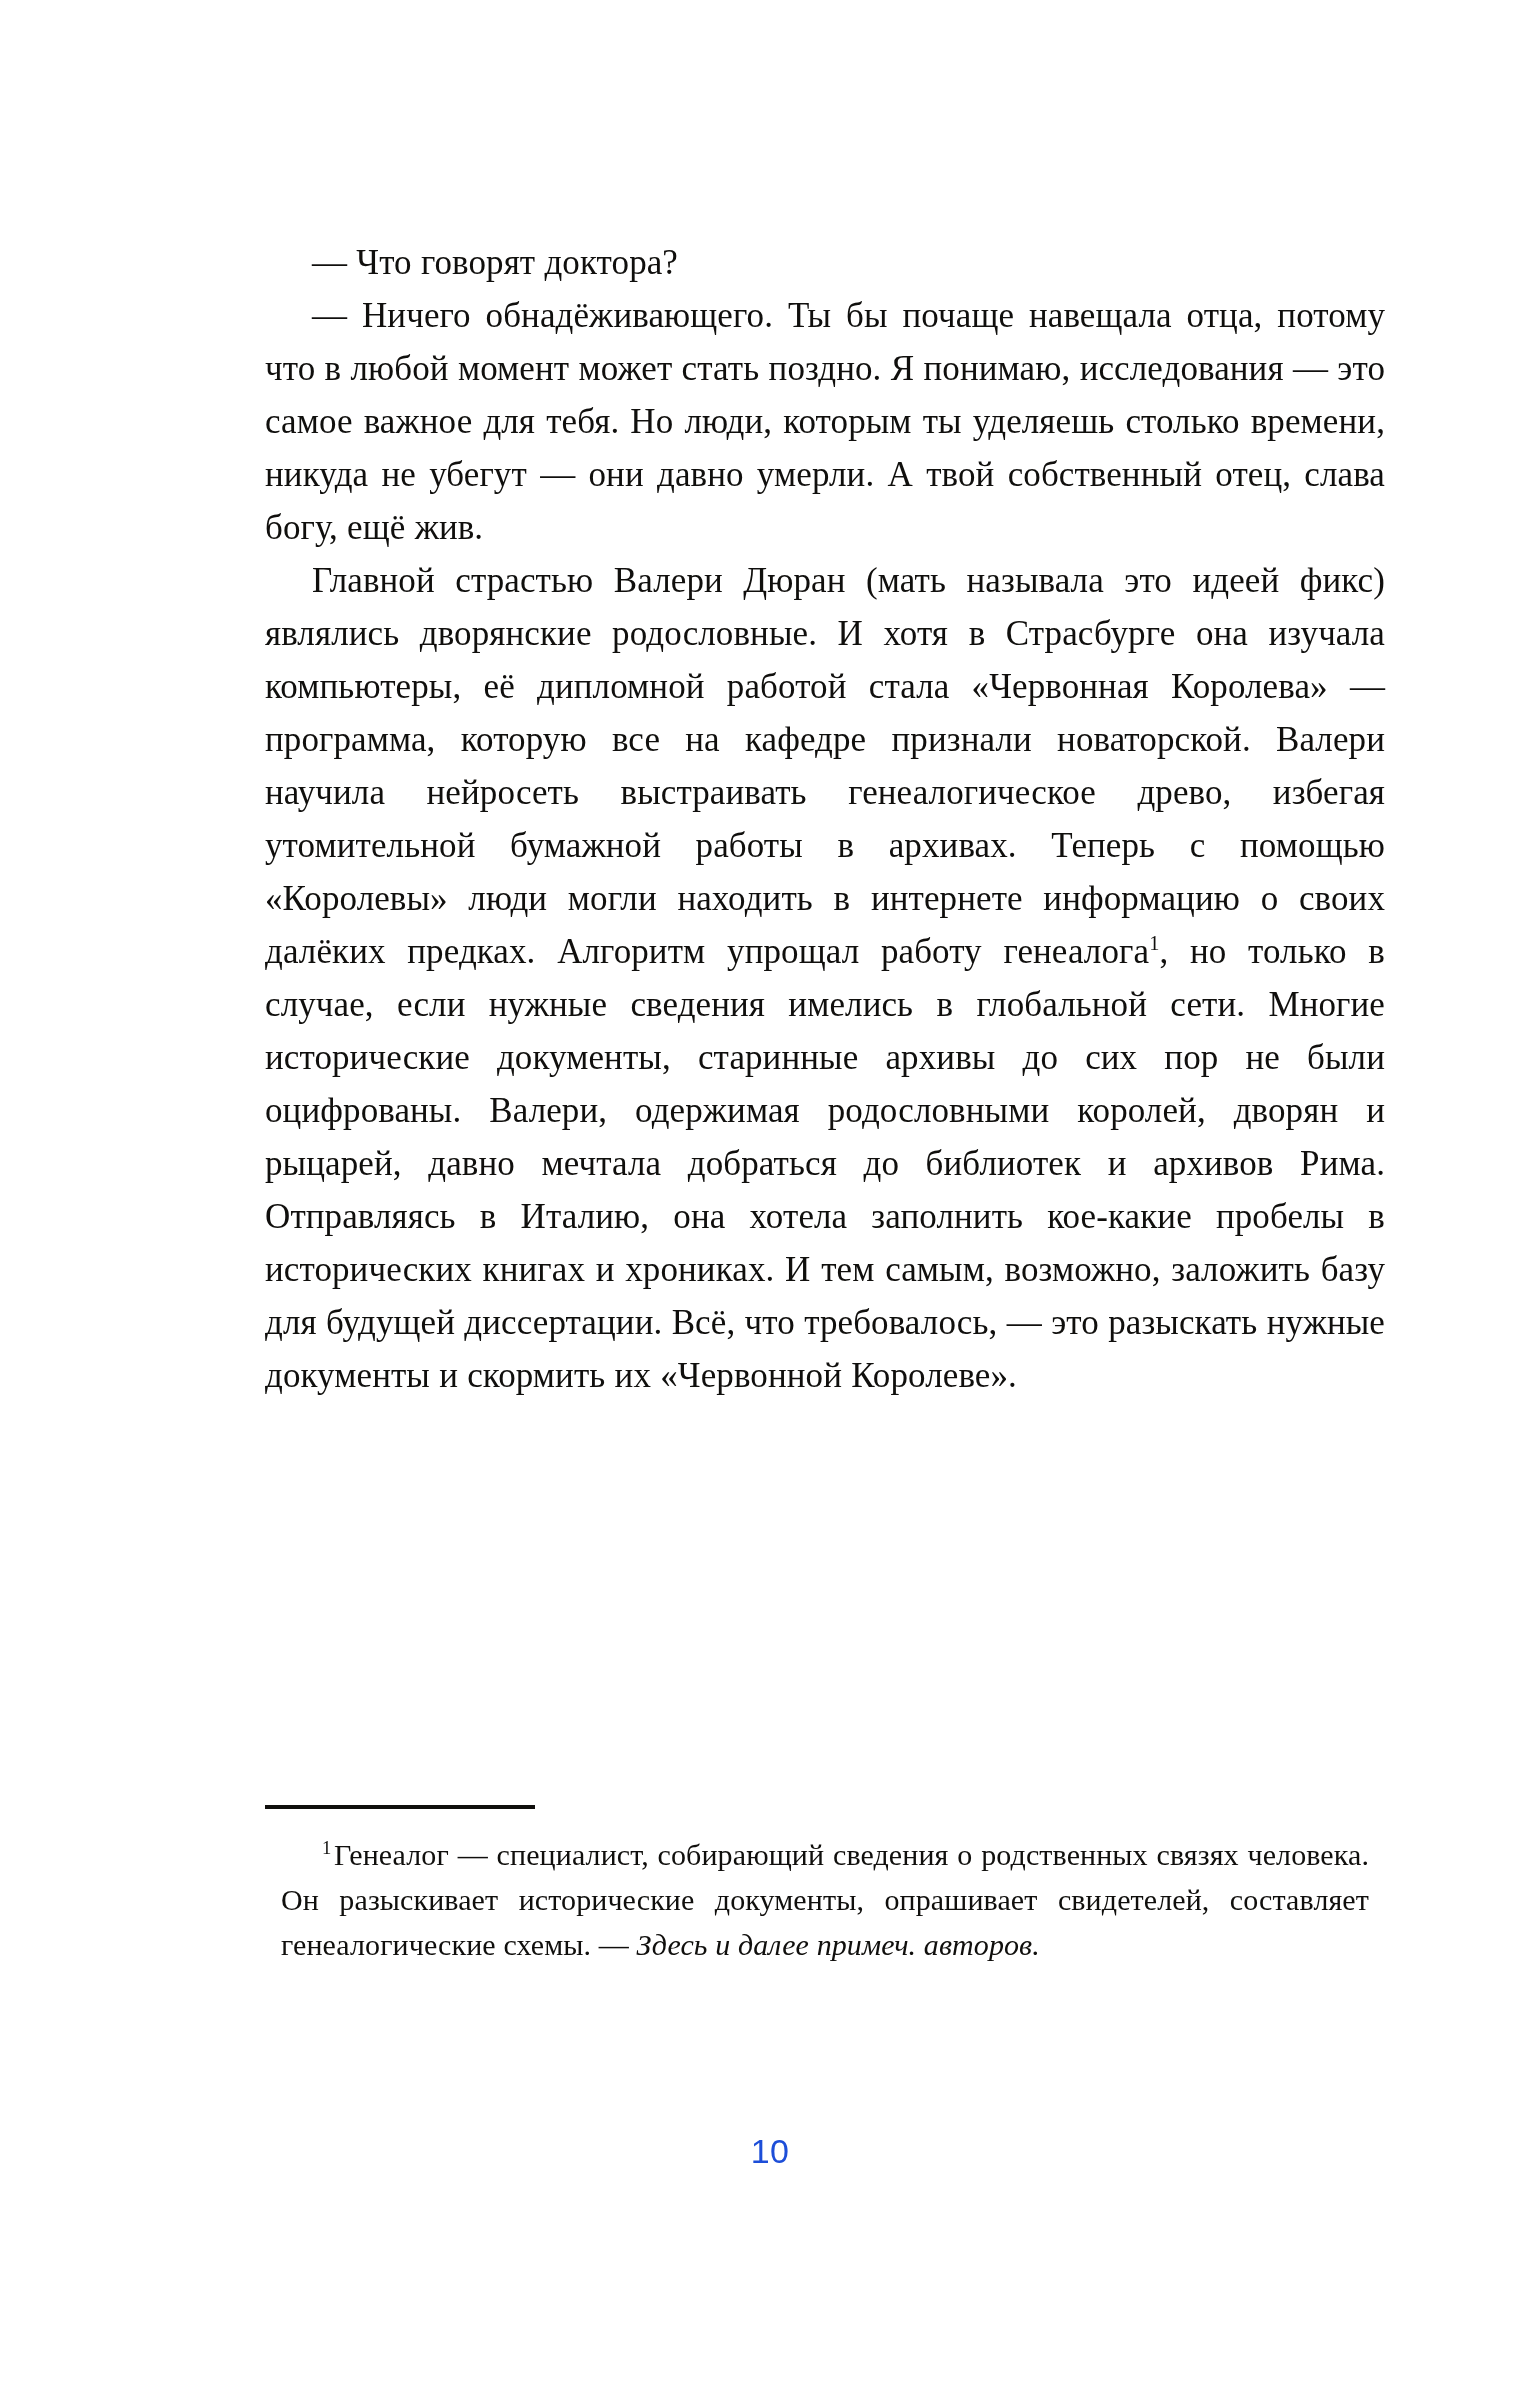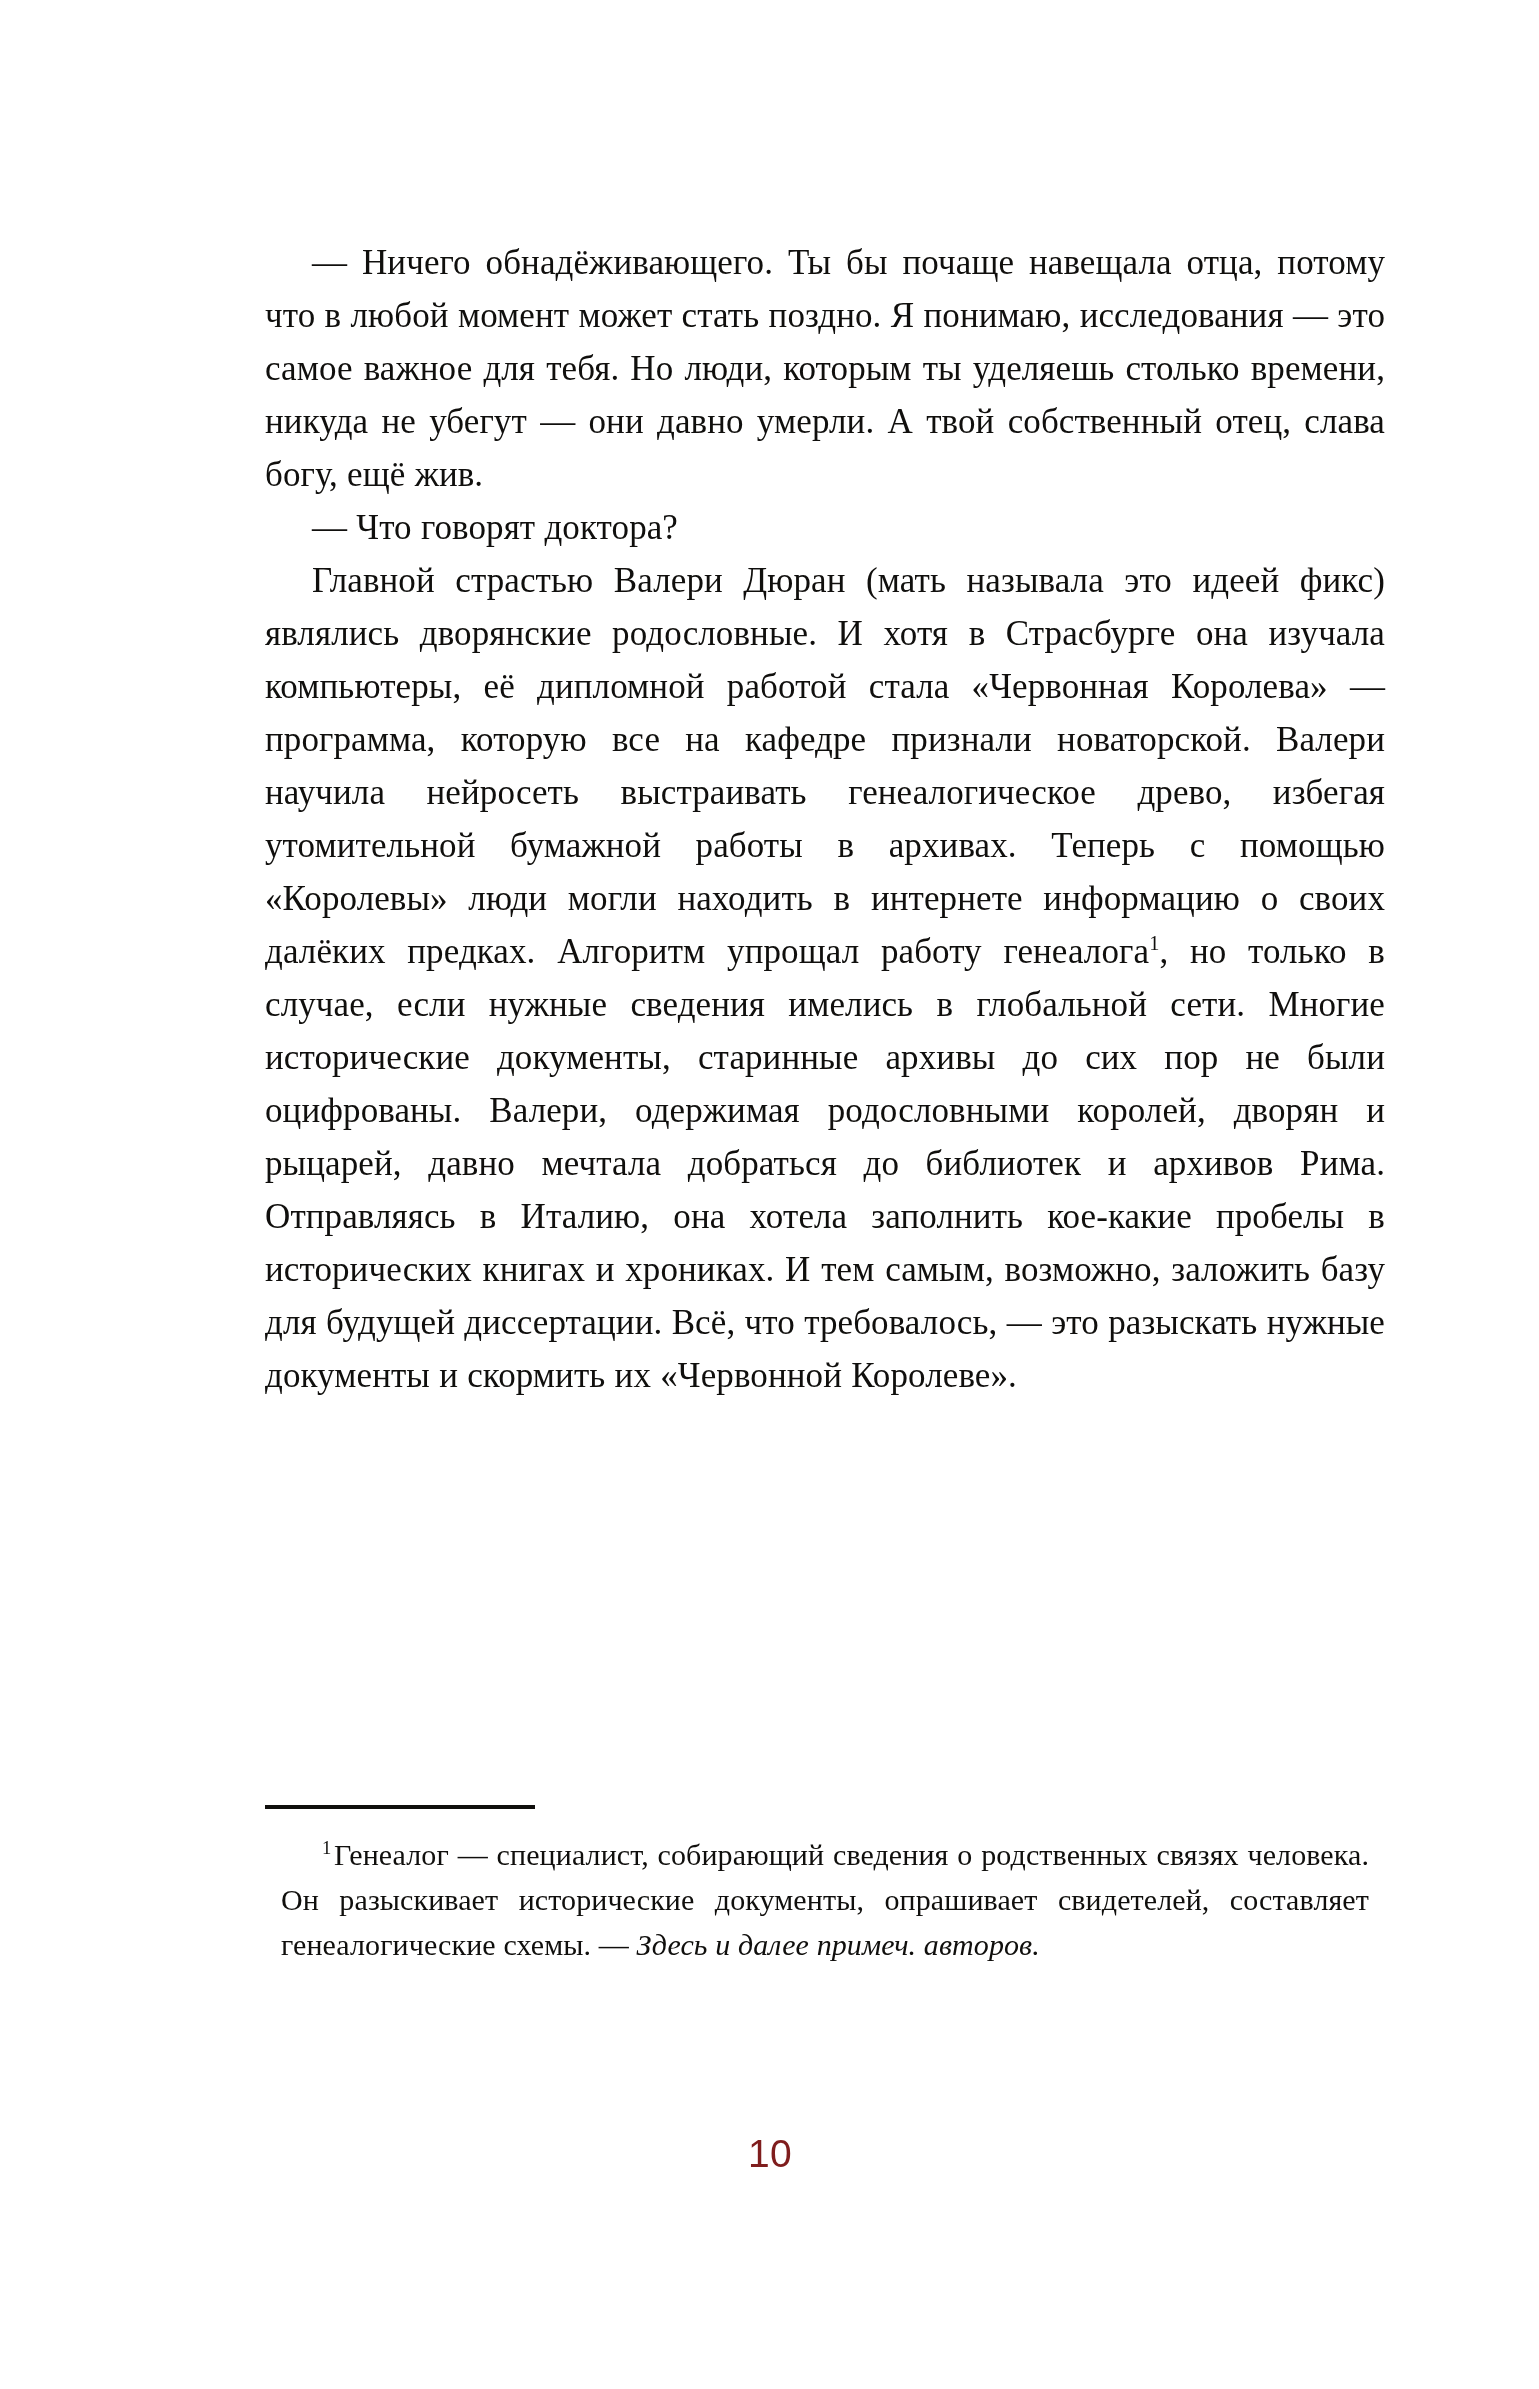--- a/index.html
+++ b/index.html
@@ -71,41 +71,41 @@
   }
 
   
   .folio {
     position: absolute;
     left: 0;
     right: 0;
     top: 2132px;
     text-align: center;
     font-family: "Liberation Sans", "DejaVu Sans", sans-serif;
-    font-size: 39px;
+    font-size: 34px;
     letter-spacing: 0.4px;
-    color: #7f1d1d;
+    color: #1d4ed8;
   }
 
   sup.marker {
     font-size: 0.58em;
     vertical-align: super;
     line-height: 0;
   }
 </style>
 </head>
 <body>
 
 <div class="page">
 
   <div class="textblock">
 
+    <p class="para">— Что говорят доктора?</p>
+
     <p class="para">— Ничего обнадёживающего. Ты бы почаще навещала отца, потому что в любой момент может стать поздно. Я понимаю, исследования — это самое важное для тебя. Но люди, которым ты уделяешь столько времени, никуда не убегут — они давно умерли. А твой собственный отец, слава богу, ещё жив.</p>
-
-    <p class="para">— Что говорят доктора?</p>
 
     <p class="para"><span>Главной страстью Валери Дюран (мать называла это идеей фикс) являлись дворянские родословные. И хотя в Страсбурге она изучала компьютеры, её дипломной работой стала «Червонная Королева» — программа, которую все на кафедре признали новаторской. Валери научила нейросеть выстраивать генеалогическое древо, избегая утомительной бумажной работы в архивах. Теперь с помощью «Королевы» люди могли находить в интернете информацию о своих далёких предках. Алгоритм упрощал работу генеалога</span><sup class="marker">1</sup><span>, но только в случае, если нужные сведения имелись в глобальной сети. Многие исторические документы, старинные архивы до сих пор не были оцифрованы. Валери, одержимая родословными королей, дворян и рыцарей, давно мечтала добраться до библиотек и архивов Рима. Отправляясь в Италию, она хотела заполнить кое-какие пробелы в исторических книгах и хрониках. И тем самым, возможно, заложить базу для будущей диссертации. Всё, что требовалось, — это разыскать нужные документы и скормить их «Червонной Королеве».</span></p>
 
 
   </div>
 
   <div class="footnote-zone">
     <div class="footnote-rule"></div>
     <p class="footnote"><span class="fn-marker">1</span><span>Генеалог — специалист, собирающий сведения о родственных связях человека. Он разыскивает исторические документы, опрашивает свидетелей, составляет генеалогические схемы. — </span><span class="fn-italic">Здесь и далее примеч. авторов.</span></p>
   </div>

